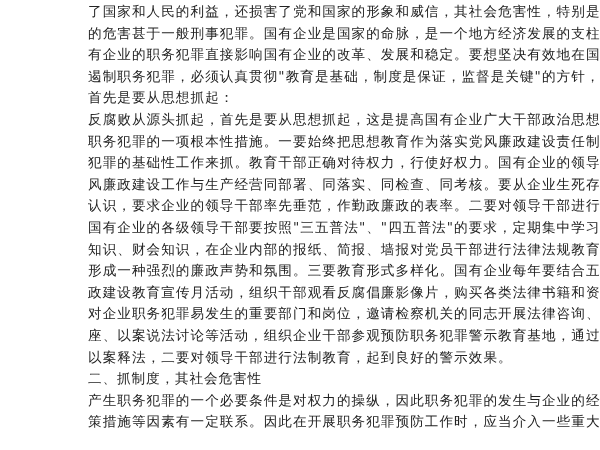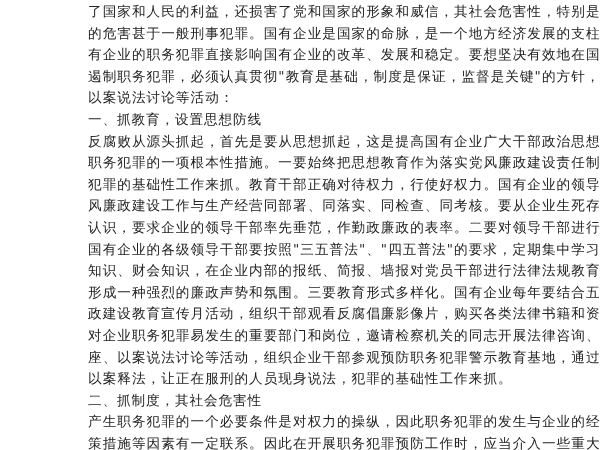--- a/index.html
+++ b/index.html
@@ -29,32 +29,31 @@
 </style>
 </head>
 <body>
 
 <div class="page">
   <div class="text-block">
     <span class="line">了国家和人民的利益，还损害了党和国家的形象和威信，其社会危害性，特别是对国家政权</span>
     <span class="line">的危害甚于一般刑事犯罪。国有企业是国家的命脉，是一个地方经济发展的支柱。发生在国</span>
     <span class="line">有企业的职务犯罪直接影响国有企业的改革、发展和稳定。要想坚决有效地在国有企业预防</span>
     <span class="line">遏制职务犯罪，必须认真贯彻"教育是基础，制度是保证，监督是关键"的方针，国有企业应</span>
-    <span class="line">以案说法讨论等活动：</span>
-    <span class="line heading">一、抓教育，设置思想防线</span>
+    <span class="line">首先是要从思想抓起：</span>
     <span class="line">反腐败从源头抓起，首先是要从思想抓起，这是提高国有企业广大干部政治思想觉悟，预防</span>
     <span class="line">职务犯罪的一项根本性措施。一要始终把思想教育作为落实党风廉政建设责任制和预防职务</span>
     <span class="line">犯罪的基础性工作来抓。教育干部正确对待权力，行使好权力。国有企业的领导干部要将党</span>
     <span class="line">风廉政建设工作与生产经营同部署、同落实、同检查、同考核。要从企业生死存亡的高度来</span>
     <span class="line">认识，要求企业的领导干部率先垂范，作勤政廉政的表率。二要对领导干部进行法制教育。</span>
     <span class="line">国有企业的各级领导干部要按照"三五普法"、"四五普法"的要求，定期集中学习相关的法律</span>
     <span class="line">知识、财会知识，在企业内部的报纸、简报、墙报对党员干部进行法律法规教育，在企业内</span>
     <span class="line">形成一种强烈的廉政声势和氛围。三要教育形式多样化。国有企业每年要结合五月份党风廉</span>
     <span class="line">政建设教育宣传月活动，组织干部观看反腐倡廉影像片，购买各类法律书籍和资料，特别是</span>
     <span class="line">对企业职务犯罪易发生的重要部门和岗位，邀请检察机关的同志开展法律咨询、法律知识讲</span>
     <span class="line">座、以案说法讨论等活动，组织企业干部参观预防职务犯罪警示教育基地，通过典型案例，</span>
-    <span class="line">以案释法，让正在服刑的人员现身说法，犯罪的基础性工作来抓。</span>
+    <span class="line">以案释法，二要对领导干部进行法制教育，起到良好的警示效果。</span>
     <span class="line heading">二、抓制度，其社会危害性</span>
     <span class="line">产生职务犯罪的一个必要条件是对权力的操纵，因此职务犯罪的发生与企业的经营发展、政</span>
     <span class="line">策措施等因素有一定联系。因此在开展职务犯罪预防工作时，应当介入一些重大改革政策和</span>
 
   </div>
 </div>
 
 </body></html>

